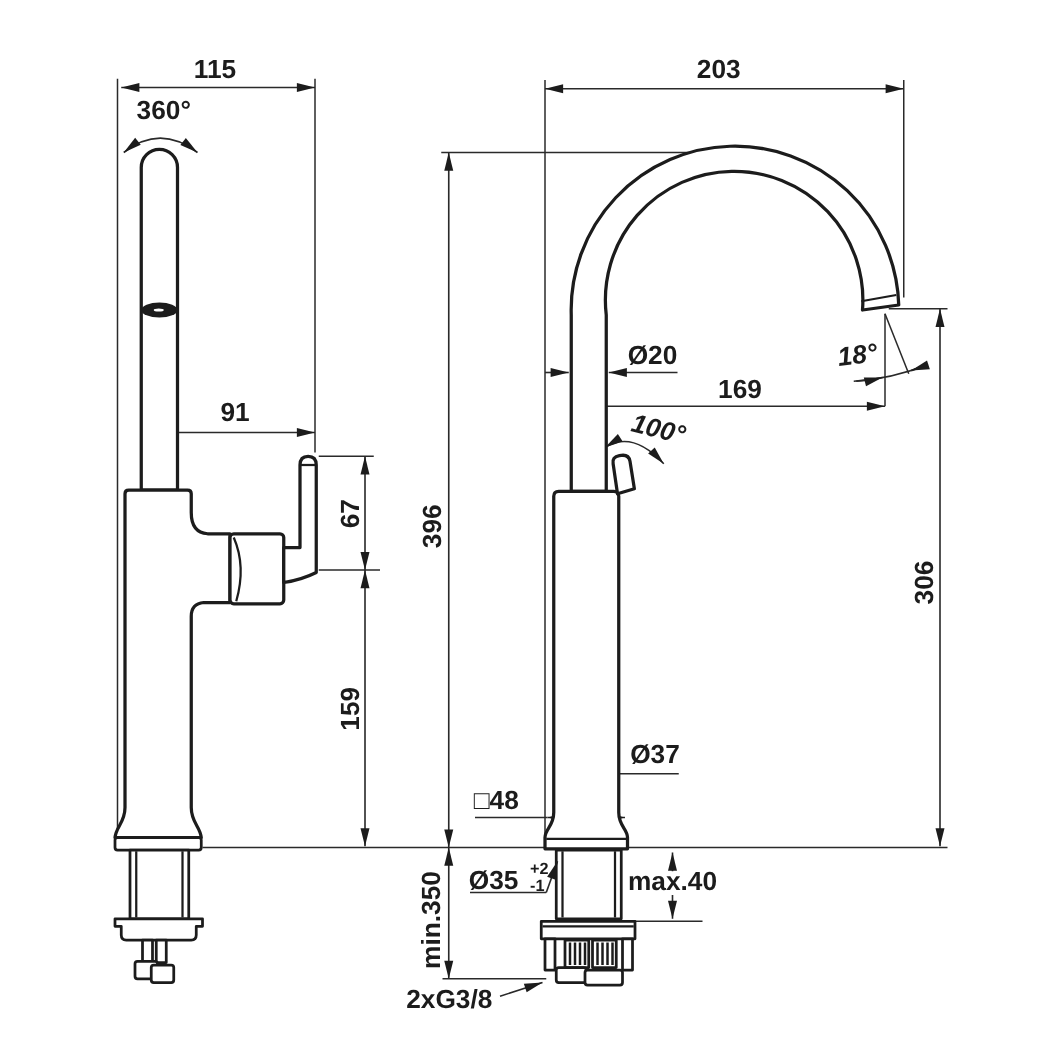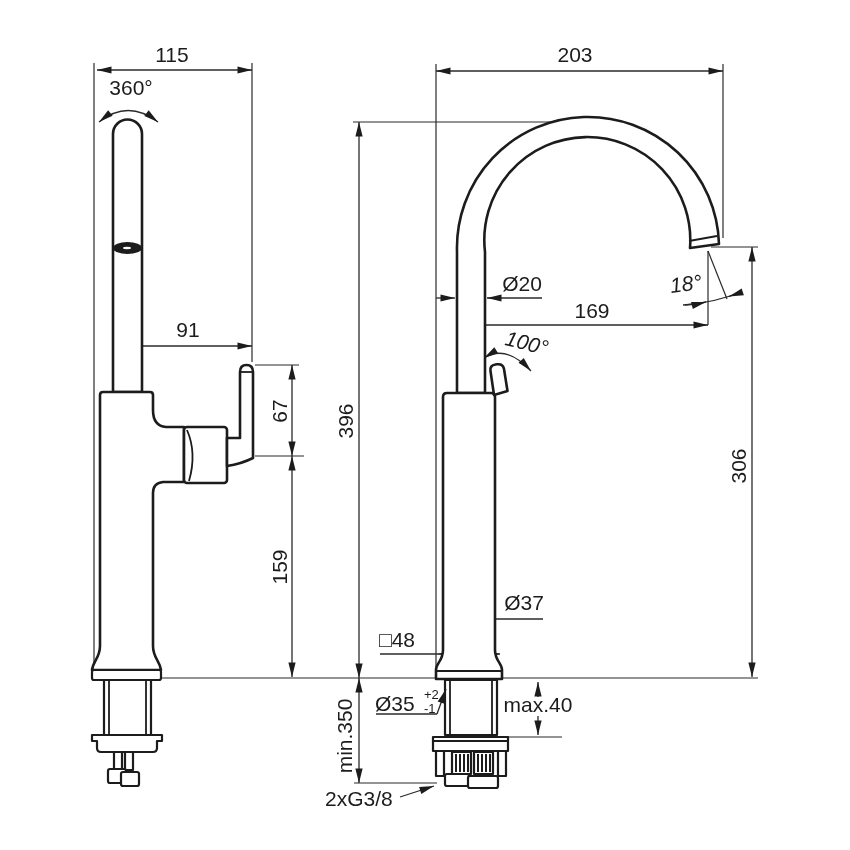--- a/index.html
+++ b/index.html
@@ -1,17 +1,17 @@
 <!DOCTYPE html>
 <html><head>
 <meta charset="utf-8">
 <style>
   html,body{margin:0;padding:0;background:#fff;}
   .canvas{position:relative;width:850px;height:850px;background:#ffffff;overflow:hidden;
-          font-family:"Liberation Sans","DejaVu Sans",sans-serif;}
+          font-family:"Liberation Sans","DejaVu Sans",sans-serif;font-weight:bold;}
   svg{position:absolute;left:0;top:0;}
   svg text{font-family:"Liberation Sans","DejaVu Sans",sans-serif;fill:#1c1c1c;}
   .dim{font-size:21px;}
   .dim-small{font-size:13px;}
   .ital{font-style:italic;}
   .outline{fill:#ffffff;stroke:#1c1c1c;stroke-width:2.6;stroke-linejoin:round;}
   .outline-thin{fill:#ffffff;stroke:#1c1c1c;stroke-width:2.2;stroke-linejoin:round;}
   .contour{fill:none;stroke:#1c1c1c;stroke-width:1.8;}
   .dimline{fill:none;stroke:#2a2a2a;stroke-width:1.3;}
   .extline{fill:none;stroke:#2a2a2a;stroke-width:1.2;}

